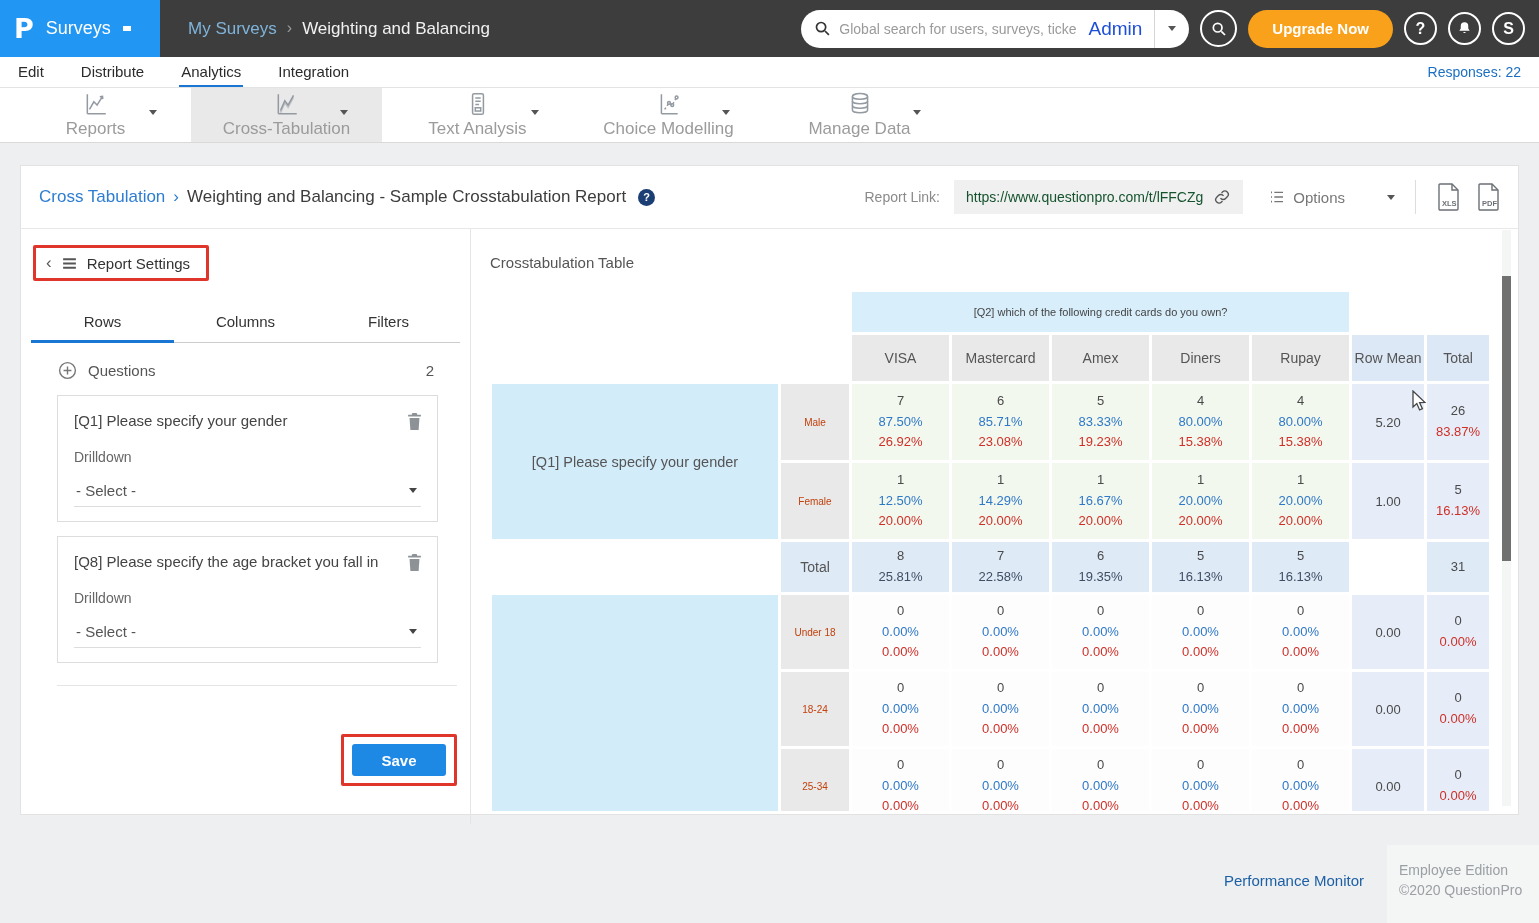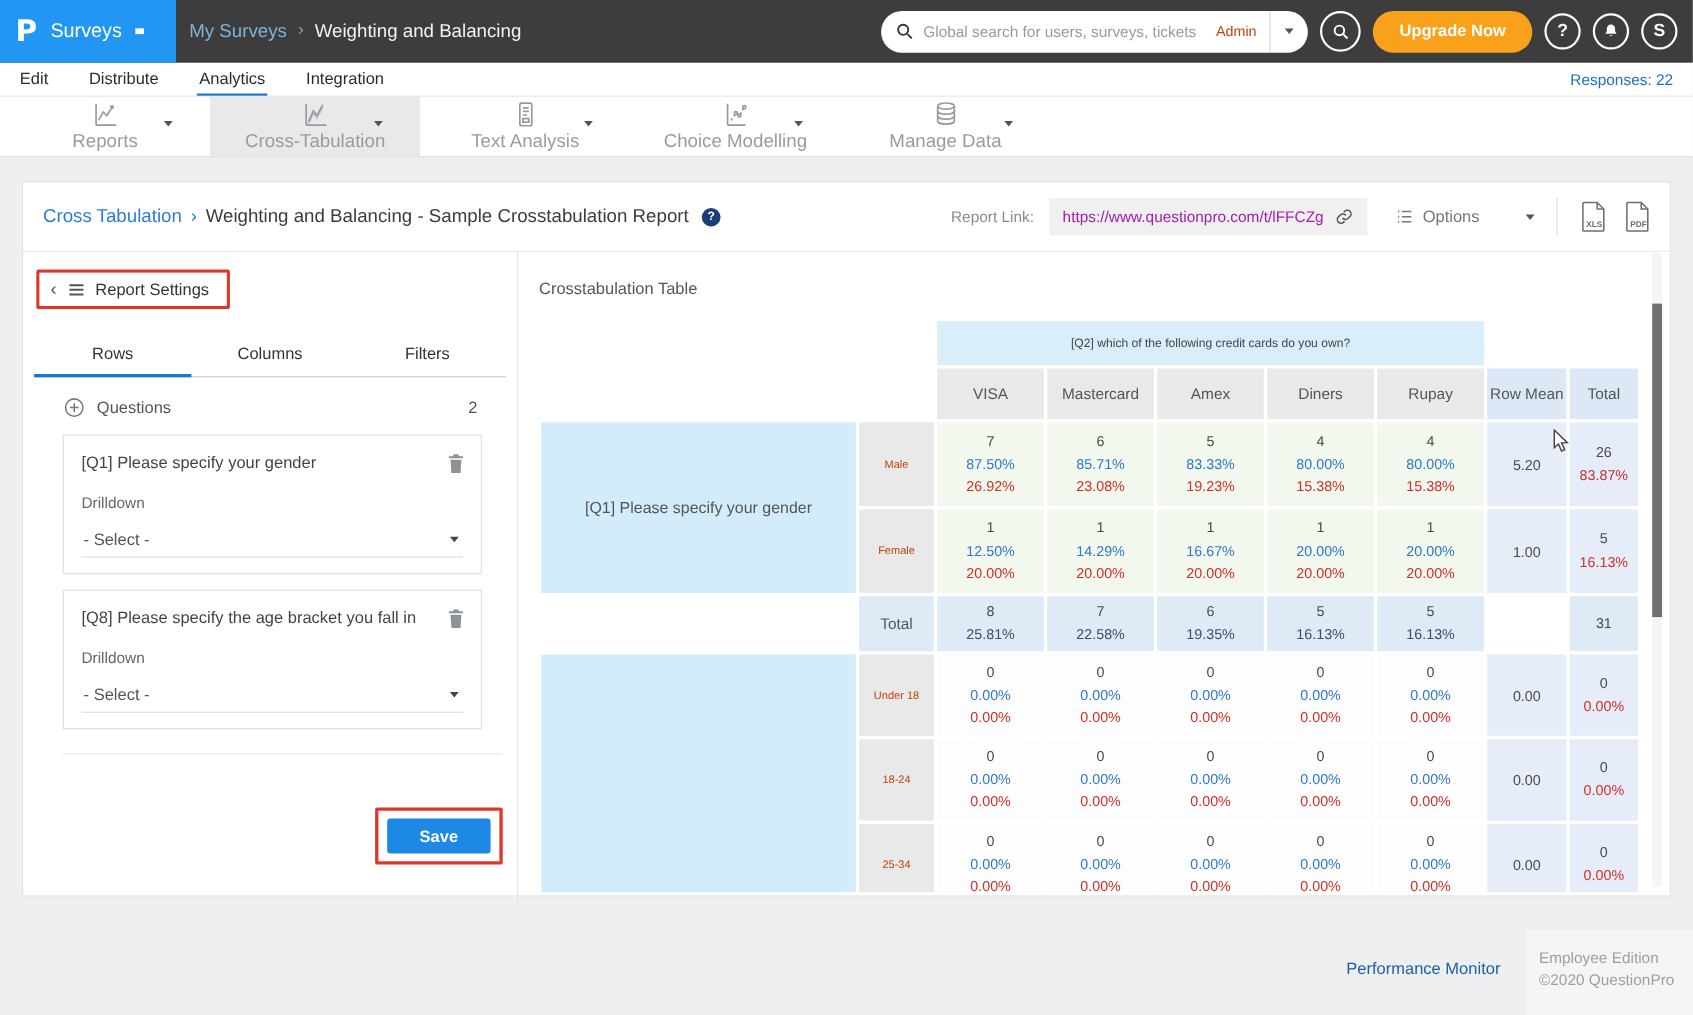--- a/index.html
+++ b/index.html
@@ -6,29 +6,29 @@
   html,body { width:1539px; height:923px; overflow:hidden;
     font-family:"Liberation Sans", sans-serif; background:#edeff0; }
 
   
   .topbar { height:57px; background:#3d3d3d; display:flex; align-items:center; position:relative; }
   .logo-block { width:160px; height:57px; background:#2196f3; display:flex; align-items:center; gap:12px; padding:0 14px; cursor:pointer; }
   .logo-p { color:#fff; font-size:27px; font-weight:700; font-family:"DejaVu Sans", sans-serif; }
   .logo-label { color:#fff; font-size:18px; }
   .caret { display:inline-block; width:0; height:0; border-left:4px solid transparent; border-right:4px solid transparent; border-top:5px solid currentColor; }
   .caret.w { color:#fff; }
-  .top-crumb { display:flex; align-items:flex-start; gap:10px; margin-left:12px; font-size:17px; }
+  .top-crumb { display:flex; align-items:flex-start; gap:10px; margin-left:28px; font-size:17px; }
   .crumb-parent { color:#7fb3da; cursor:pointer; }
   .crumb-sep { color:#9a9a9a; font-size:16px; }
   .crumb-current { color:#f2f2f2; }
   .top-right { margin-left:auto; display:flex; align-items:center; gap:11px; padding-right:14px; }
   .search-pill { width:388px; height:38px; background:#fff; border-radius:19px; display:flex; align-items:center; padding:0 0 0 13px; overflow:hidden; }
   .search-pill input { border:none; outline:none; flex:1; font-size:14px; color:#333; margin-left:8px; font-family:"Liberation Sans", sans-serif; }
   .search-pill input::placeholder { color:#9a9a9a; }
-  .scope { font-size:13px; color:#c2410c; padding:0 12px; }
+  .scope { font-size:19px; color:#1d4ed8; padding:0 12px; }
   .pill-div { width:1px; height:38px; background:#d7d7d7; }
   .pill-caret-seg { width:34px; height:38px; display:flex; align-items:center; justify-content:center; color:#555; cursor:pointer; }
   .circle-btn { width:37px; height:37px; border-radius:50%; border:2px solid #fff; display:flex; align-items:center; justify-content:center; color:#fff; cursor:pointer; background:transparent; }
   .circle-btn.small { width:33px; height:33px; font-size:16px; font-weight:700; }
   .upgrade-btn { height:38px; border-radius:19px; background:#f9a11b; color:#fff; font-size:15px; font-weight:700; border:none; padding:0 24px; cursor:pointer; font-family:"Liberation Sans", sans-serif; }
 
   
   .nav { height:31px; background:#fff; border-bottom:1px solid #e3e3e3; display:flex; align-items:stretch; padding-left:16px; }
   .nav-item { font-size:15px; color:#2b2b2b; display:flex; align-items:center; padding:0 2px; margin-right:33px; cursor:pointer; border-bottom:2px solid transparent; }
   .nav-item.active { border-bottom:2px solid #1976d2; }
@@ -46,21 +46,21 @@
   .card { position:absolute; left:20px; top:165px; width:1499px; height:650px; background:#fff; border:1px solid #e2e2e2; }
   .card-header { height:63px; border-bottom:1px solid #e8e8e8; display:flex; align-items:center; padding:0 16px 0 18px; }
   .rep-crumb { display:flex; align-items:center; gap:8px; font-size:17px; }
   .rep-link-bc { color:#2d7dd2; cursor:pointer; }
   .rep-sep { color:#2d7dd2; }
   .rep-title { color:#3c3c3c; }
   .help-dot { width:17px; height:17px; border-radius:50%; background:#1b3f74; color:#fff; font-size:11px; font-weight:700; display:inline-flex; align-items:center; justify-content:center; margin-left:4px; cursor:pointer; }
   .hdr-right { margin-left:auto; display:flex; align-items:center; gap:14px; }
   .rl-label { color:#8a8a8a; font-size:14px; }
   .url-box { background:#f0f0f0; height:34px; display:flex; align-items:center; gap:10px; padding:0 12px; }
-  .url-text { color:#a21caf; font-size:14px; }
+  .url-text { color:#14532d; font-size:14px; }
   .opt { display:flex; align-items:center; gap:8px; color:#777; font-size:15px; cursor:pointer; margin-left:12px; }
   .opt-caret { color:#555; margin-left:28px; cursor:pointer; }
   .hdr-div { width:1px; height:34px; background:#ddd; margin:0 6px; }
   .file-btn { cursor:pointer; color:#6b7075; display:flex; }
 
   .card-body { display:flex; height:595px; }
 
   
   .panel { width:450px; border-right:1px solid #e5e5e5; padding-top:16px; position:relative; }
   .rs-wrap { margin-left:12px; display:inline-block; border:3px solid #e0352b; border-radius:2px; }

